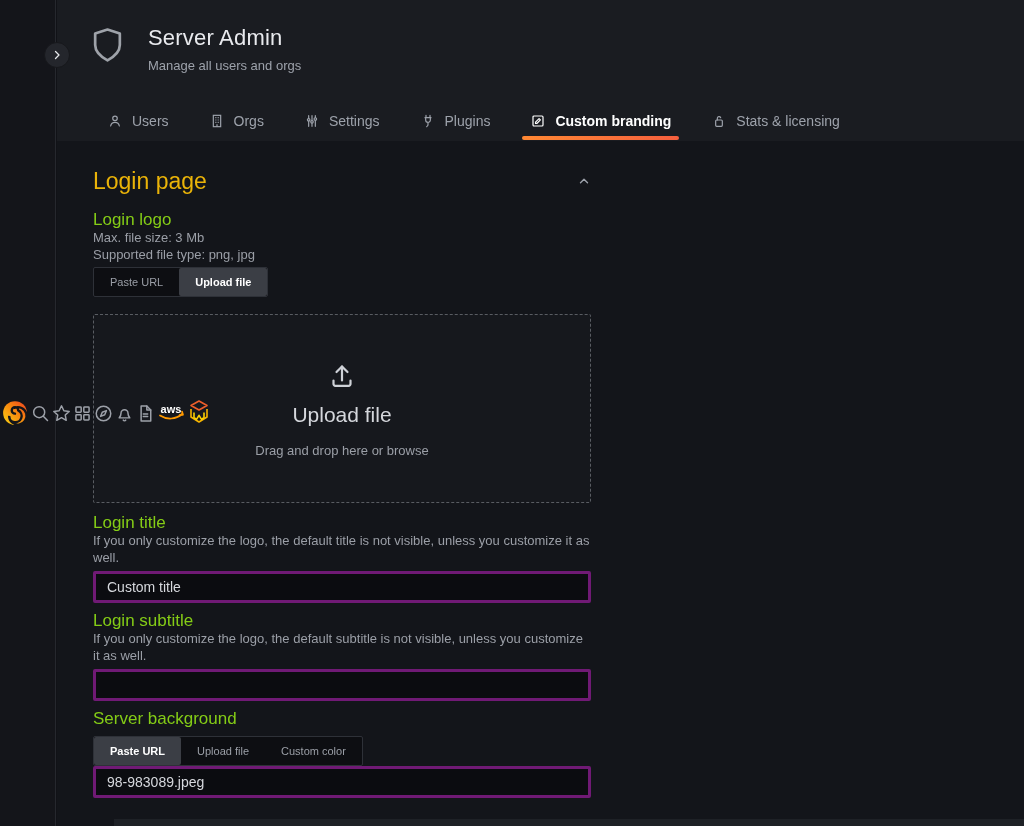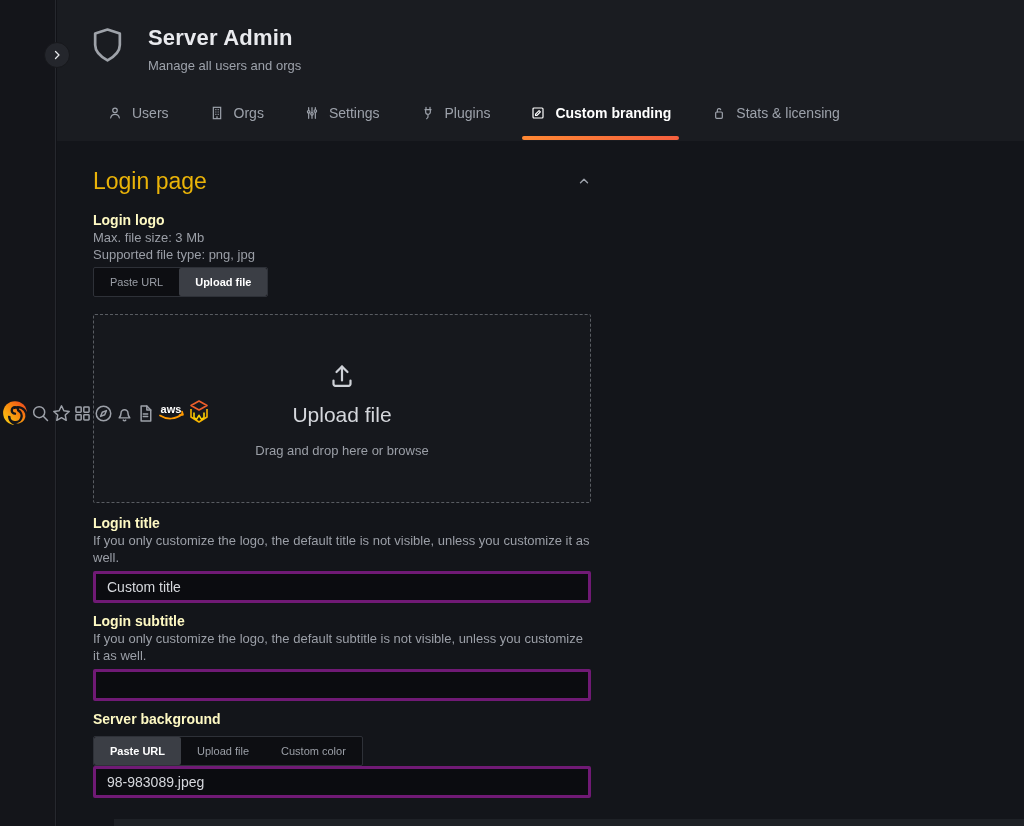--- a/index.html
+++ b/index.html
@@ -15,41 +15,41 @@
   .side-item svg { display:block; }
   .logo-item { height:58px; }
   .expand-btn { position:absolute; left:44px; top:42px; width:26px; height:26px; border-radius:50%;
                 background:#24262c; border:1px solid #17181c; color:#e8eaed; z-index:3;
                 display:flex; align-items:center; justify-content:center; cursor:pointer; }
 
   
   .page-header { position:absolute; left:57px; right:0; top:0; height:141px; background:#1a1c21; }
   .header-main { display:flex; align-items:flex-start; gap:24px; padding:25px 0 0 34px; }
   .shield { color:#9ea2a9; margin-top:2px; }
-  .page-title { font-size:22px; font-weight:700; color:#e9eaee; letter-spacing:.2px; }
+  .page-title { font-size:22px; font-weight:400; color:#e9eaee; letter-spacing:.2px; }
   .page-subtitle { font-size:13px; color:#9da2ab; margin-top:7px; }
 
   .tabs { position:absolute; left:40px; bottom:0; display:flex; gap:20px; }
-  .tab { position:relative; height:36px; display:flex; align-items:flex-start; gap:9px;
+  .tab { position:relative; height:36px; display:flex; align-items:center; gap:9px;
          padding:0 10px 4px; background:transparent; border:none; cursor:pointer;
          font-size:14px; font-weight:500; color:#9da2ab; font-family:inherit; }
   .tab svg { display:block; }
   .tab.active { color:#ffffff; font-weight:700; }
   .tab.active::after { content:''; position:absolute; left:2px; right:2px; bottom:1px; height:4px;
          border-radius:2px; background:linear-gradient(90deg,#ff8833,#f55f3e); }
 
   
   .content { position:absolute; left:57px; right:0; top:141px; bottom:0; background:#13151a; }
   .column { margin:27px 0 0 36px; width:498px; }
 
   .section-header { display:flex; align-items:center; justify-content:space-between; height:26px; margin-bottom:17px; }
   .section-title { font-size:23px; font-weight:500; color:#eab308; }
   .collapse { background:none; border:none; color:#9da2ab; cursor:pointer; display:flex; }
 
-  .field-label { font-size:14px; font-weight:700; color:#fef9c3; line-height:18px; }
+  .field-label { font-size:17px; font-weight:400; color:#84cc16; line-height:18px; }
   .field-desc { font-size:13px; color:#9b9fa7; line-height:17px; }
 
   .radio-group { display:inline-flex; align-items:stretch; height:30px; margin-top:4px;
                  background:#0d0e12; border:1px solid #2e3138; border-radius:2px; }
   .radio { display:flex; align-items:center; padding:0 16px; background:transparent; border:none;
            font-family:inherit; font-size:11px; font-weight:500; color:#9b9fa7; cursor:pointer; }
   .radio.selected { background:#3b3e45; color:#ffffff; font-weight:700; border-radius:2px; }
 
   .dropzone { margin:17px 0 11px; height:189px; border:1px dashed #595c62; border-radius:2px;
               background:#16181d; display:flex; flex-direction:column; align-items:center;

